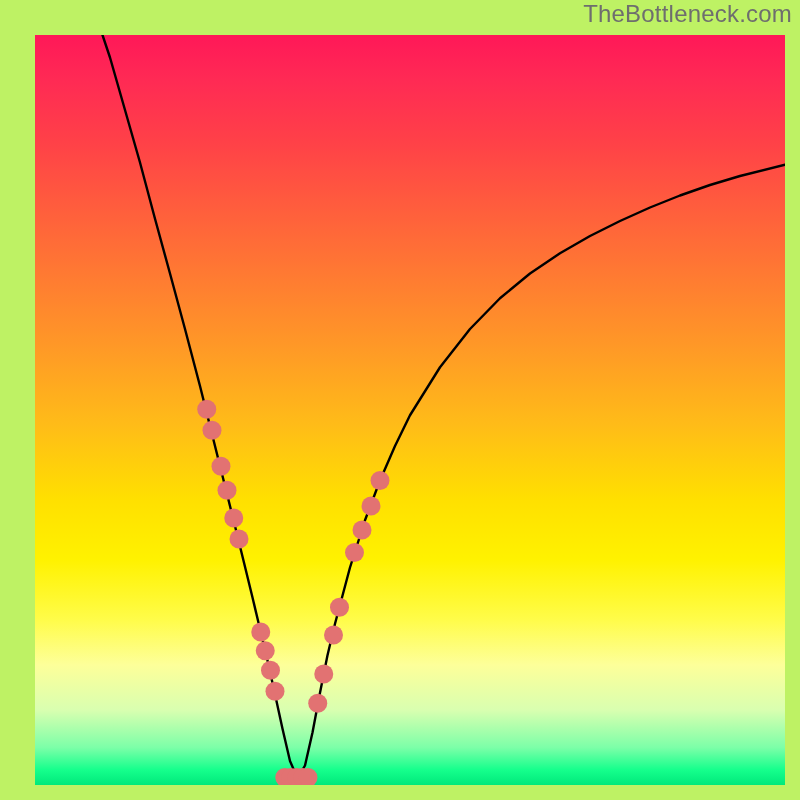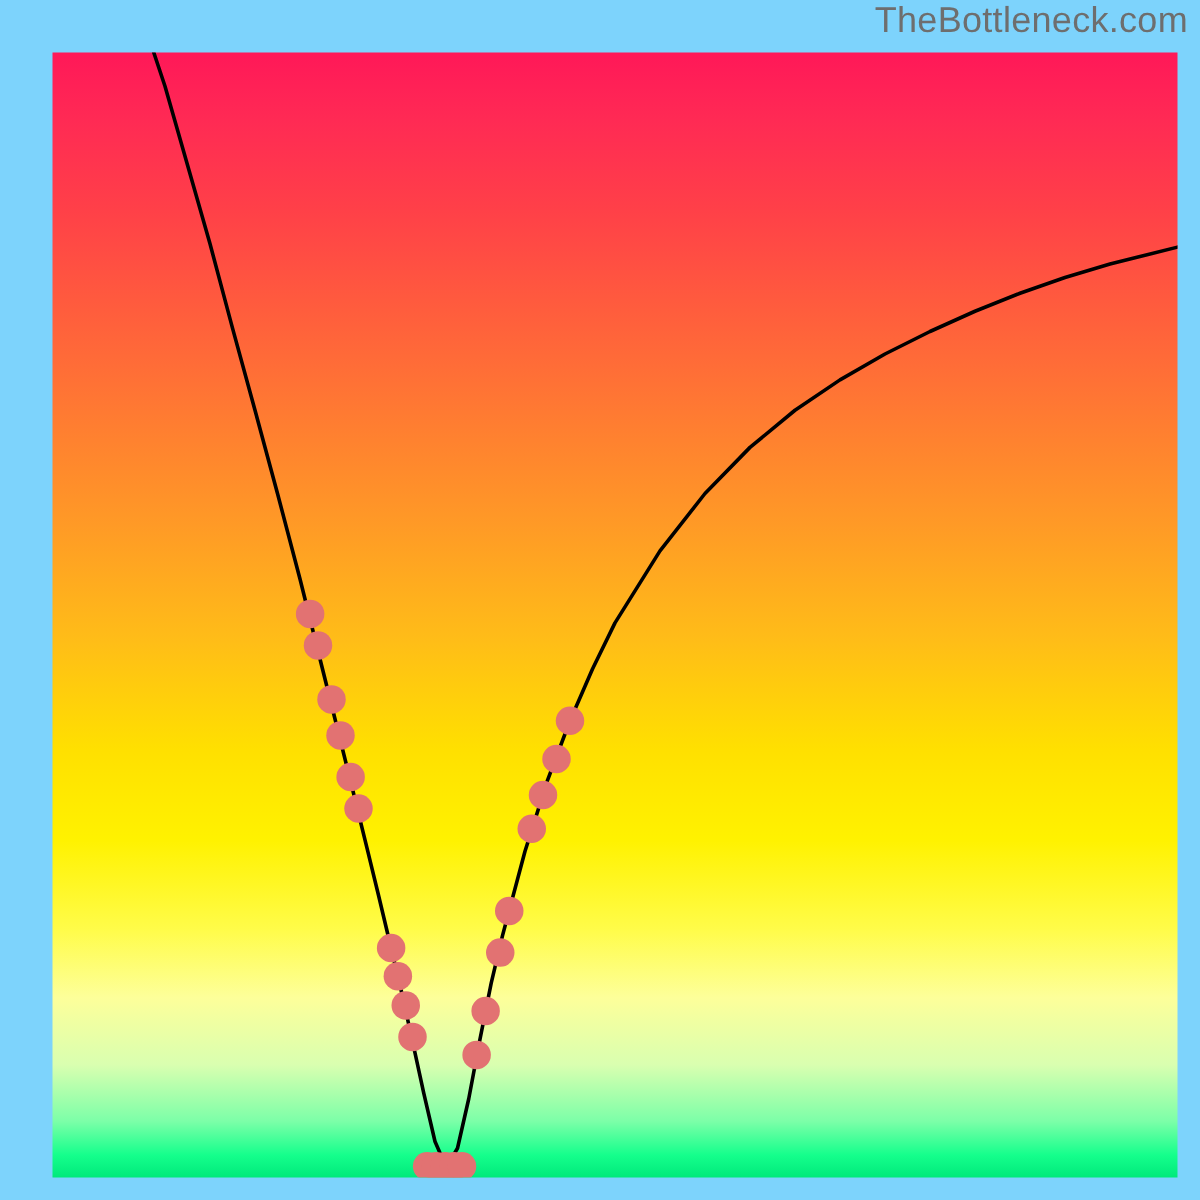--- a/index.html
+++ b/index.html
@@ -7,21 +7,21 @@
     padding: 0;
     width: 800px;
     height: 800px;
     overflow: hidden;
     background: #000;
     font-family: Arial, Helvetica, sans-serif;
   }
   .frame {
     position: absolute;
     inset: 0;
-    background: #7dd3fc;
+    background: #bef264;
     text-decoration: underline;
   }
   .plot-area {
     position: absolute;
     left: 35px;
     top: 35px;
     width: 750px;
     height: 750px;
     
     background: linear-gradient(to bottom,

